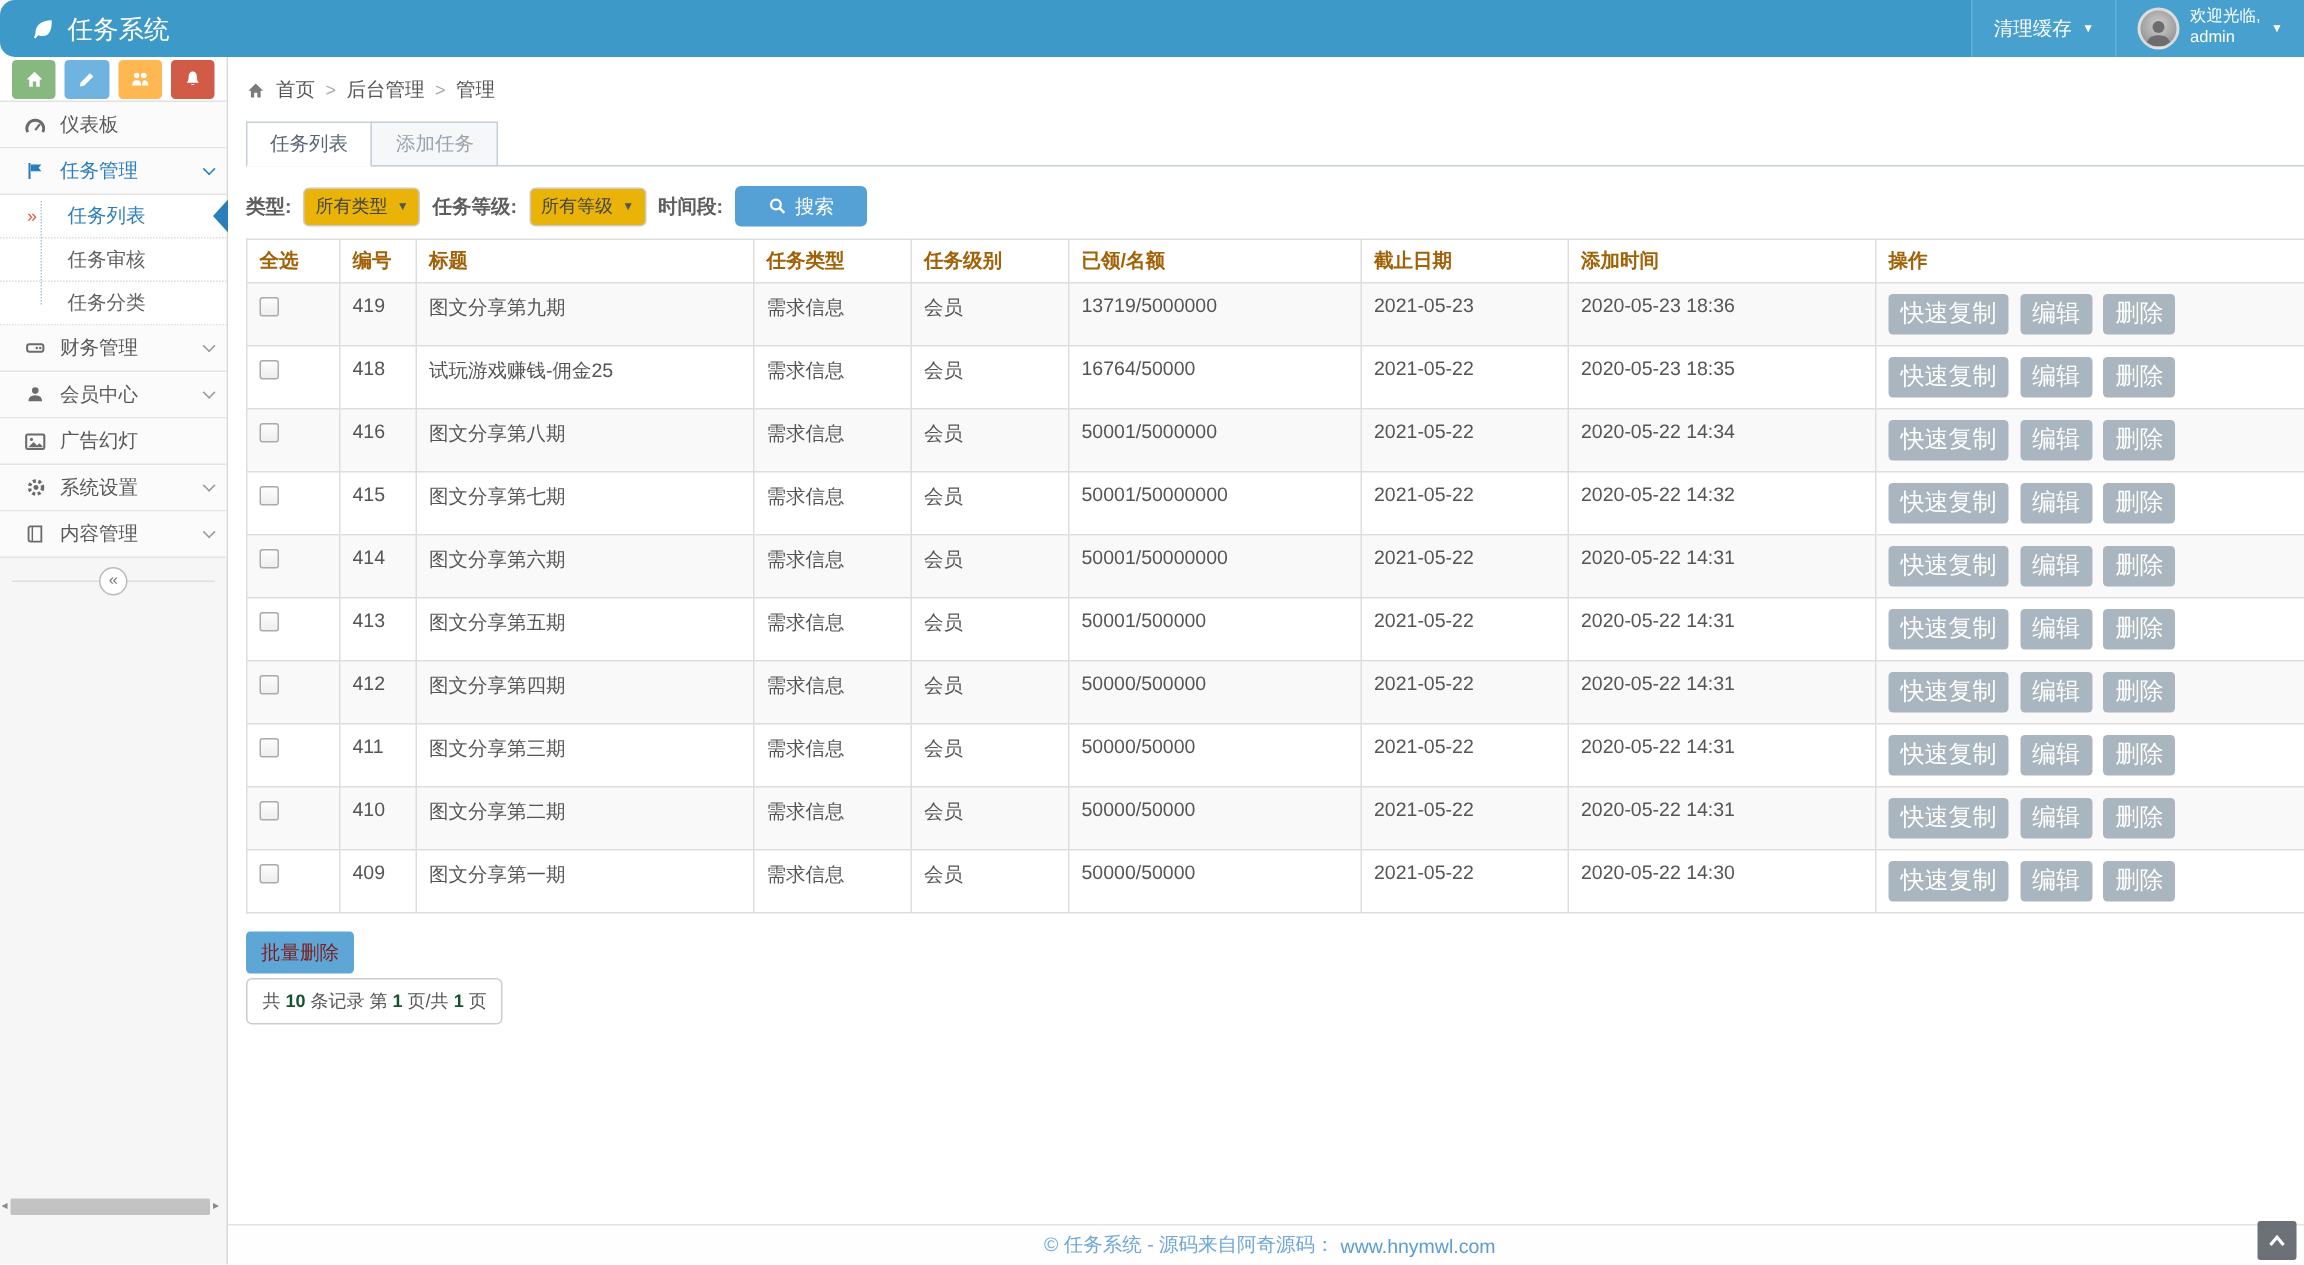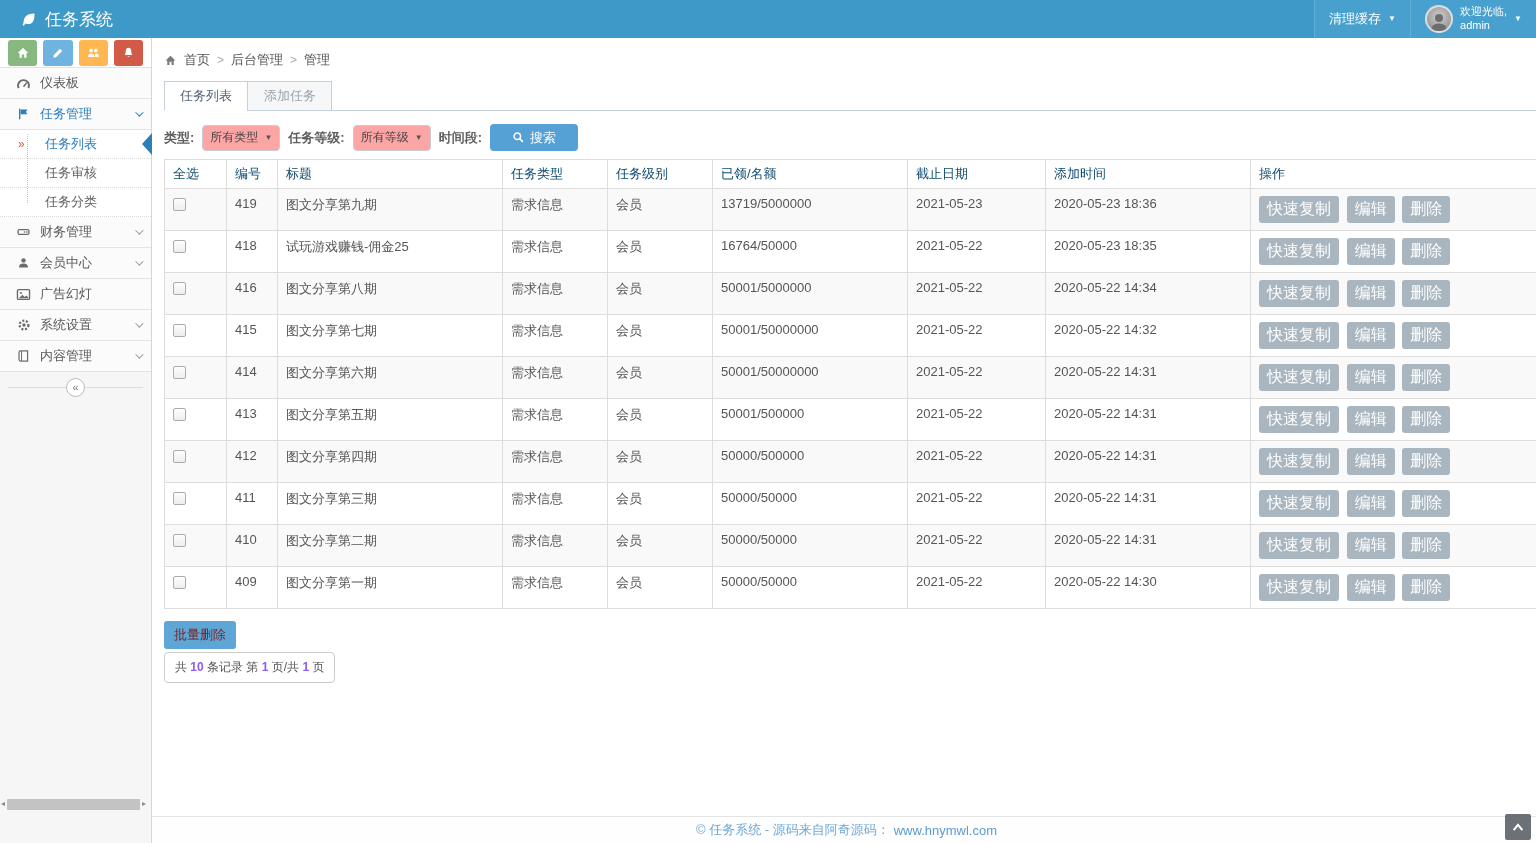--- a/index.html
+++ b/index.html
@@ -1,20 +1,20 @@
 <!DOCTYPE html>
 <html><head>
 <meta charset="utf-8">
 <style>
   * { box-sizing: border-box; margin: 0; padding: 0; }
   html,body { width:1536px; height:843px; overflow:hidden; }
   body { font-family:"Liberation Sans","DejaVu Sans",sans-serif; font-size:13px; color:#555; background:#fff; position:relative; }
 
   
-  .topbar { height:38px; background:#3d99c7; display:flex; align-items:stretch; position:relative; }
+  .topbar { height:38px; background:#3d99c7; display:flex; align-items:stretch; position:relative;border-radius:10px; }
   .brand { display:flex; align-items:center; gap:8px; padding-left:20px; width:152px; color:#fff; font-size:17px; }
   .topbar-right { margin-left:auto; display:flex; align-items:stretch; }
   .top-btn { display:flex; align-items:center; gap:7px; padding:0 14px; background:#47a0cd; border-left:1px solid #5fb0d8; color:#fff; font-size:13px; cursor:pointer; }
   .caret { font-size:8px; color:#fff; line-height:1; }
   .avatar { width:28px; height:28px; border-radius:50%; background:radial-gradient(circle at 50% 40%, #cfcfcf 0%, #9a9a9a 70%, #777 100%); border:2px solid rgba(255,255,255,.65); overflow:hidden; display:flex; align-items:flex-end; justify-content:center; }
   .welcome { font-size:11px; line-height:1.25; color:#fff; }
 
   
   .layout { display:flex; height:805px; }
   .sidebar { width:152px; background:#f6f6f6; border-right:1px solid #d6d6d6; position:relative; flex:none; }
@@ -53,40 +53,40 @@
   .breadcrumb .sep { color:#aaa; font-size:12px; }
   .breadcrumb .crumb { cursor:pointer; }
 
   .tabbar { margin:12px 0 0 12px; border-bottom:1px solid #c5d0dc; display:flex; }
   .tab { padding:5px 15px; font-size:13px; cursor:pointer; border:1px solid #c5d0dc; margin-bottom:-1px; margin-right:-1px; }
   .tab.active { background:#fff; border-bottom-color:#fff; color:#576373; }
   .tab.inactive { background:#f5f7f9; color:#9aa3ab;padding-left:16px; }
 
   .filterbar { margin:13px 0 0 12px; display:flex; align-items:center; gap:8px; }
   .f-label { color:#5e5e5e; font-weight:bold; font-size:13px; }
-  .selectbox { width:78px; height:15px; background:#fca5a5; border:1px solid #ccc; border-radius:4px; display:flex; align-items:center; padding:12px 7px; font-size:12px; color:#444; cursor:pointer; }
+  .selectbox { width:78px; height:15px; background:#eab308; border:1px solid #ccc; border-radius:4px; display:flex; align-items:center; padding:12px 7px; font-size:12px; color:#444; cursor:pointer; }
   .selectbox .caret-d { margin-left:auto; font-size:8px; color:#555; }
   .date-group { width:222px; height:27px; border:1px solid #ccc; border-radius:4px; display:flex; overflow:hidden; background:#fff; }
   .date-group input { flex:1; border:none; outline:none; padding:0 8px; font-size:12px; color:#444; font-family:inherit; min-width:0; }
   .date-group input::placeholder { color:#a9a9a9; }
   .date-group .div { width:1px; background:#ccc; }
   .search-btn { height:27px; padding:0 22px; background:#55a1d6; border:none; border-radius:4px; color:#fff; font-size:13px; display:flex; align-items:center; gap:5px; cursor:pointer; font-family:inherit; }
 
   
   table.tasks { margin:8px 0 0 12px; width:1377px; border-collapse:collapse; table-layout:fixed; }
   table.tasks th, table.tasks td { border:1px solid #ddd; text-align:left; font-size:13px; }
-  table.tasks th { padding:5px 8px; color:#0c4a6e; font-weight:normal; height:25px; background:#fff; }
+  table.tasks th { padding:5px 8px; color:#a16207; font-weight:bold; height:25px; background:#fff; }
   table.tasks td { padding:7px 8px; vertical-align:top; height:42px; color:#555; }
   table.tasks tbody tr:nth-child(odd) { background:#f9f9f9; }
   .cb { width:13px; height:13px; border:1px solid #ababab; border-radius:2px; background:linear-gradient(#fdfdfd,#eee); cursor:pointer; margin-top:2px; }
   .act-btn { display:inline-block; background:#a9b6bf; color:#fff; font-size:16px; padding:3px 8px; border-radius:3px; margin-right:4px; cursor:pointer; border:none; font-family:inherit; }
 
   .batch-btn { margin:12px 13px 0 12px; display:inline-block; background:#5ea6d6; color:#7f1d1d; border:none; border-radius:3px; padding:5px 10px; font-size:13px; cursor:pointer; font-family:inherit; }
   .pager { margin:3px 0 0 12px; display:inline-block; border:1px solid #ccc; border-radius:4px; padding:6px 10px; font-size:12px; color:#555; background:#fff; }
-  .pager b { font-weight:bold; color:#8b5cf6; }
+  .pager b { font-weight:bold; color:#14532d; }
 
   .footer { position:absolute; left:0; right:0; bottom:0; height:27px; border-top:1px solid #e4e4e4; background:#fefefe; display:flex; align-items:center; justify-content:center; gap:4px; font-size:13px; color:#6fa7d7; }
   .footer a { color:#5a9bd4; text-decoration:none; cursor:pointer; }
 
   .back-top { position:absolute; right:5px; bottom:3px; width:26px; height:26px; background:#5f666b; border-radius:2px; display:flex; align-items:center; justify-content:center; cursor:pointer; opacity:.92; }
 </style>
 </head>
 <body>
 
 <div class="topbar">

